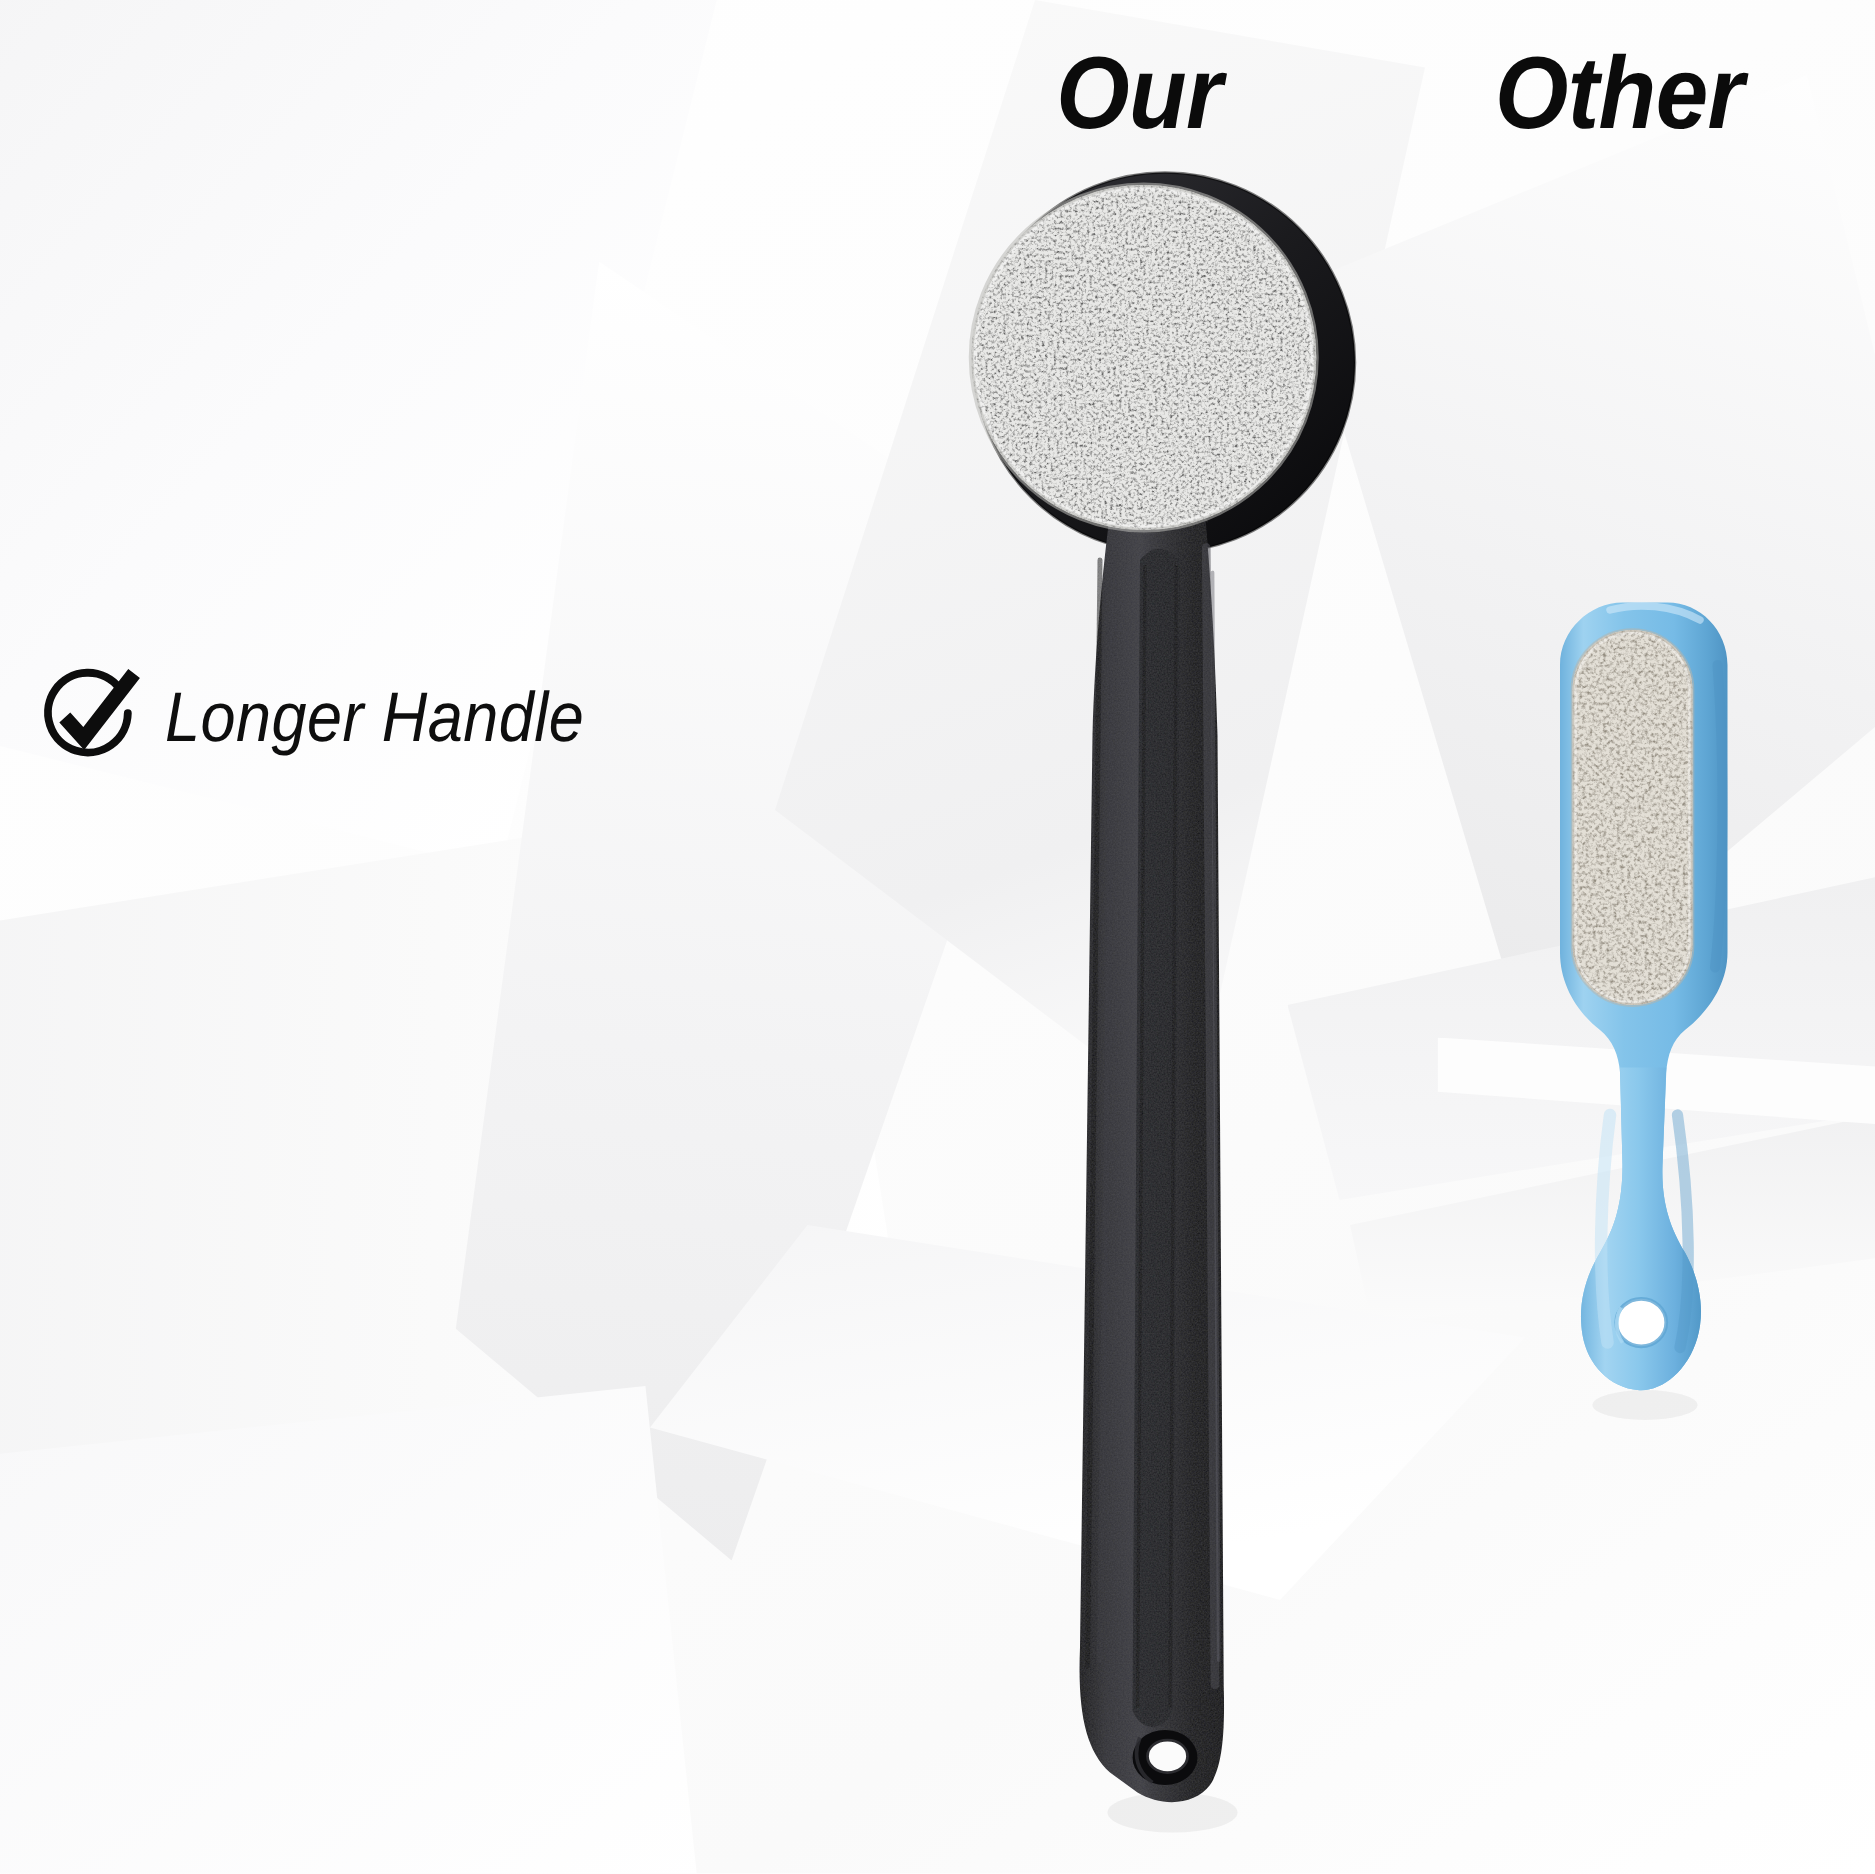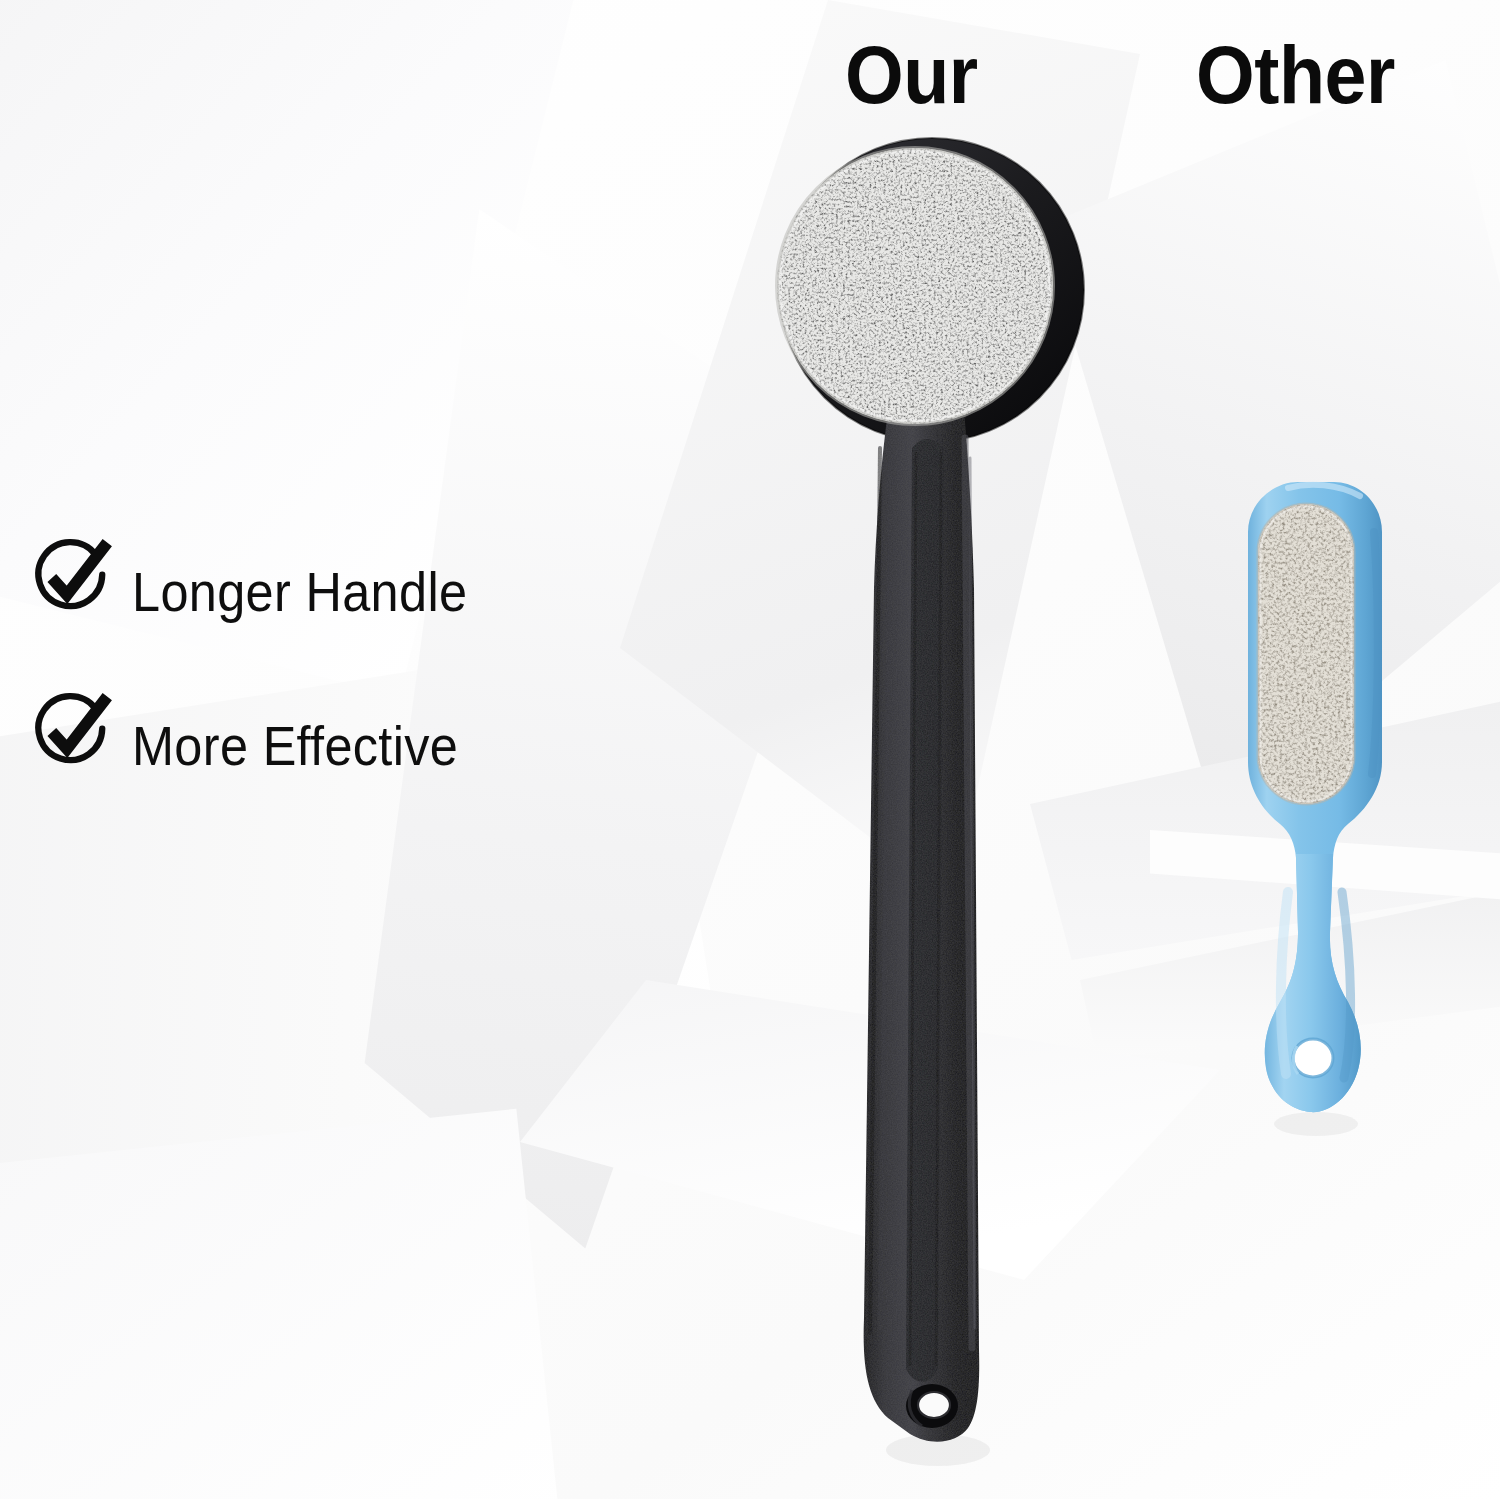--- a/index.html
+++ b/index.html
@@ -7,20 +7,21 @@
     padding: 0;
     background: #ffffff;
   }
   #stage {
     position: relative;
     width: 1500px;
     height: 1499px;
     overflow: hidden;
     background: #ffffff;
     font-family: "Liberation Sans", "DejaVu Sans", sans-serif;
+    font-style: italic;
     -webkit-font-smoothing: antialiased;
   }
 
   
   .bg-layer {
     position: absolute;
     inset: 0;
     background: linear-gradient(145deg,#ffffff 0%,#fdfdfd 40%,#fafafa 75%,#ffffff 100%);
   }
   .facet {
@@ -96,21 +97,21 @@
 
   
   #feature-list {
     position: absolute;
     left: 30px;
     top: 528px;
     width: 840px;
   }
   .feature-item {
     display: flex;
-    align-items: flex-end;
+    align-items: center;
     height: 92px;
     margin-bottom: 62px;
   }
   .check-icon {
     flex: 0 0 auto;
     width: 84px;
     height: 84px;
     margin-right: 18px;
     display: block;
   }
@@ -168,27 +169,20 @@
   <div id="feature-list">
 
     <div class="feature-item">
       <svg class="check-icon" viewBox="0 0 100 100">
         <path d="M78 22 A38 38 0 1 0 86 46" fill="none" stroke="#0d0d0d" stroke-width="7.5" stroke-linecap="round"></path>
         <path d="M26 50 L44 70 L92 8" fill="none" stroke="#0d0d0d" stroke-width="14" stroke-linecap="butt" stroke-linejoin="miter"></path>
       </svg>
       <span class="feature-label">Longer Handle</span>
     </div>
 
-    <div class="feature-item">
-      <svg class="check-icon" viewBox="0 0 100 100">
-        <path d="M78 22 A38 38 0 1 0 86 46" fill="none" stroke="#0d0d0d" stroke-width="7.5" stroke-linecap="round"></path>
-        <path d="M26 50 L44 70 L92 8" fill="none" stroke="#0d0d0d" stroke-width="14" stroke-linecap="butt" stroke-linejoin="miter"></path>
-      </svg>
-      <span class="feature-label">More Effective</span>
-    </div>
 
 
 
   </div>
 
   <div id="our-product">
     <svg width="380" height="1370" viewBox="0 0 380 1370">
       <defs>
         <linearGradient id="blkHandle" x1="0" y1="0" x2="1" y2="0">
           <stop offset="0%" stop-color="#141416"></stop>

